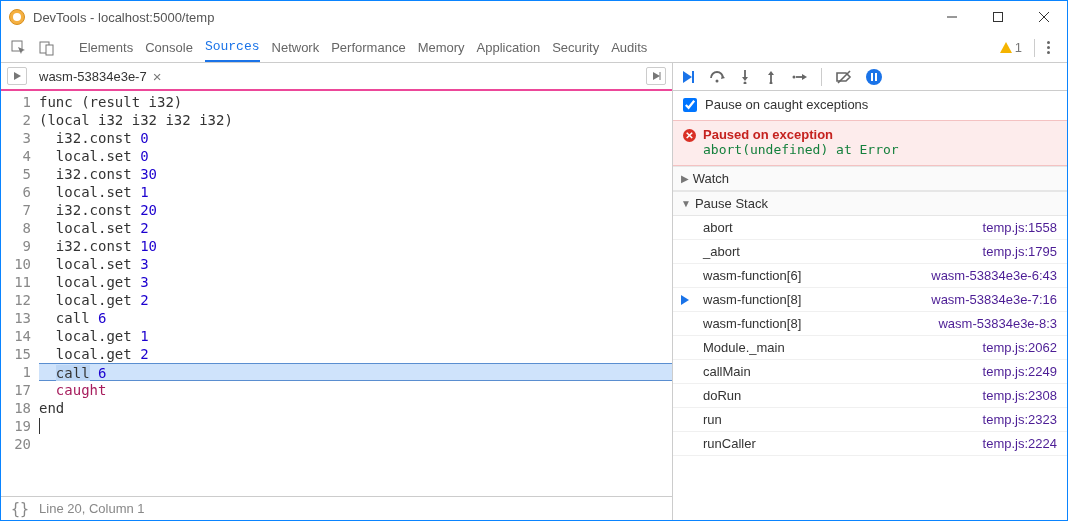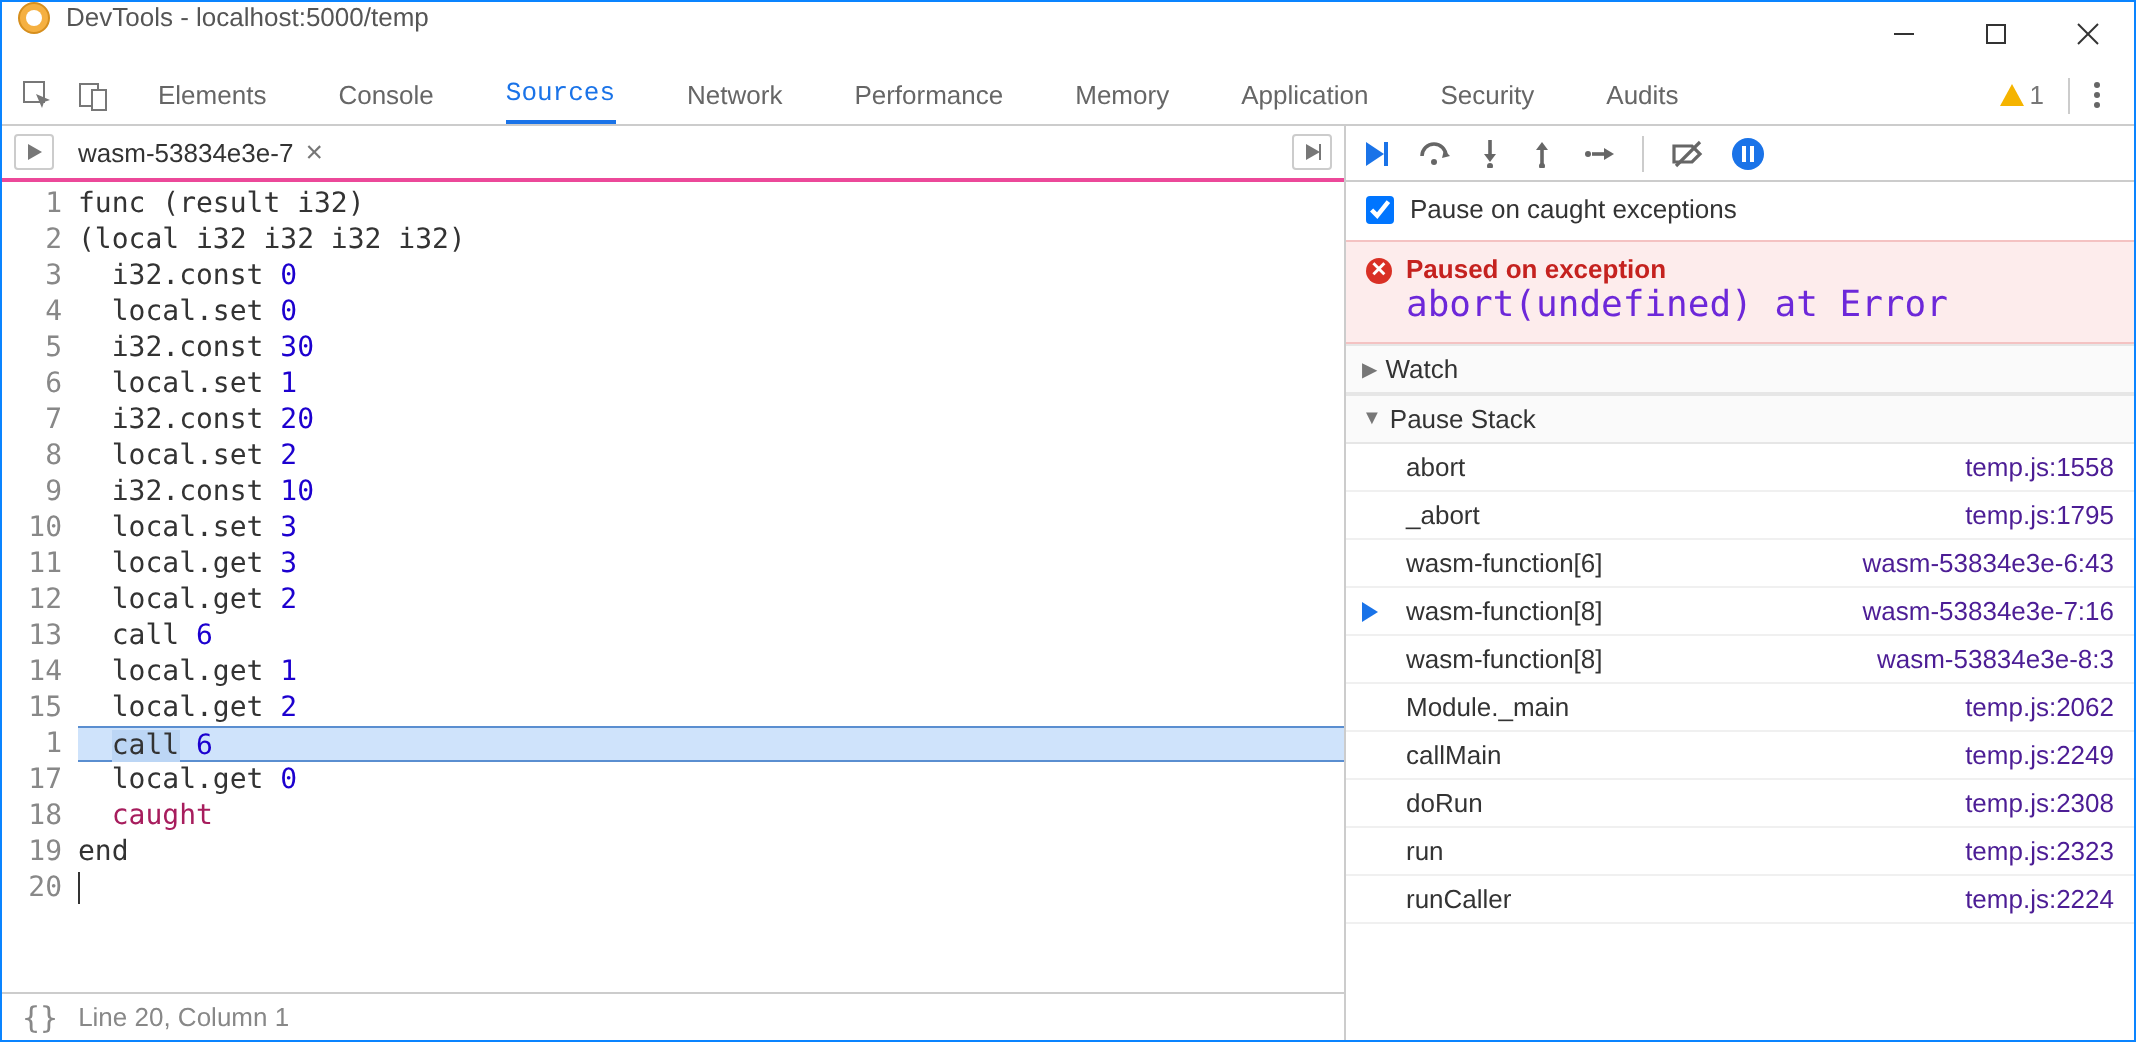--- a/index.html
+++ b/index.html
@@ -1,26 +1,26 @@
 <!DOCTYPE html>
 <html><head>
 <meta charset="utf-8">
 <style>
   * { box-sizing: border-box; margin: 0; padding: 0; }
   body { font-family: "Segoe UI", Arial, sans-serif; font-size: 13px; color: #333; background: #fff; overflow: hidden; }
   .window { width: 1068px; height: 521px; border: 1px solid #0a84ff; display: flex; flex-direction: column; background: #fff; }
-  .titlebar { height: 32px; display: flex; align-items: flex-start; padding-left: 8px; background: #fff; }
+  .titlebar { height: 32px; display: flex; align-items: center; padding-left: 8px; background: #fff; }
   .titlebar .favicon { width: 16px; height: 16px; border-radius: 50%; background: #f5b041; margin-right: 8px; border: 1px solid #d68f1e; position:relative;}
   .titlebar .favicon:after{content:"";position:absolute;inset:3px;border-radius:50%;background:#fff;}
   .titlebar .title { flex: 1; color: #555; }
   .titlebar .winbtn { width: 46px; height: 32px; display:flex;align-items:center;justify-content:center; color:#333; }
   .titlebar .winbtn svg{width:12px;height:12px;}
   .toolbar-tabs { height: 30px; display: flex; align-items: center; border-bottom: 1px solid #ccc; padding: 0 6px; }
   .toolbar-tabs .icon-btn { width: 24px; height: 24px; display:flex;align-items:center;justify-content:center; color:#666; margin-right:4px;}
-  .toolbar-tabs .tabs { display: flex; margin-left: 16px; gap: 36px; height:100%; align-items:center;}
+  .toolbar-tabs .tabs { display: flex; margin-left: 16px; gap: 12px; height:100%; align-items:center;}
   .toolbar-tabs .tab { color: #666; cursor: pointer; height:100%; display:flex;align-items:center; }
   .toolbar-tabs .tab.active { color: #1a73e8; border-bottom: 2px solid #1a73e8; font-family: Liberation Mono, monospace; }
   .toolbar-tabs .spacer { flex: 1; }
   .toolbar-tabs .warn { display:flex;align-items:center;gap:3px;color:#777; margin-right:8px;}
   .toolbar-tabs .warn-tri{width:0;height:0;border-left:6px solid transparent;border-right:6px solid transparent;border-bottom:11px solid #f5b400;position:relative;}
   .toolbar-tabs .more-dots{width:18px;display:flex;flex-direction:column;align-items:center;gap:2px;margin-right:4px;}
   .toolbar-tabs .more-dots span{width:3px;height:3px;background:#666;border-radius:50%;}
   .content { flex: 1; display: flex; min-height:0;}
   .left-pane { flex: 1; display: flex; flex-direction: column; border-right: 1px solid #ccc; min-width:0;}
   .file-tabs { height: 28px; display: flex; align-items: center; border-bottom: 2px solid #ec4899; padding-left:6px;}
@@ -50,21 +50,21 @@
   .pause-circle:before,.pause-circle:after{content:"";width:2px;height:8px;background:#fff;margin:0 1px;}
   .right-body{flex:1;overflow:auto;position:relative;}
   .right-body::-webkit-scrollbar{width:16px;}
   .right-body::-webkit-scrollbar-thumb{background:#c8c8c8;}
   .right-body::-webkit-scrollbar-track{background:#f1f1f1;}
   .checkbox-row{display:flex;align-items:center;gap:8px;padding:6px 10px 8px;}
   .checkbox-row input{width:14px;height:14px;}
   .exception-box{background:#fdecec;border-top:1px solid #f4c2c2;border-bottom:1px solid #f4c2c2;padding:6px 10px 8px 30px;position:relative;}
   .exception-box .err-icon{position:absolute;left:10px;top:8px;width:13px;height:13px;border-radius:50%;background:#d93025;color:#fff;font-size:10px;line-height:13px;text-align:center;font-weight:bold;}
   .exception-box .title{color:#c5221f;font-weight:600;}
-  .exception-box .detail{color:#6d28d9;font-family:Consolas,monospace;font-size:18px;}
+  .exception-box .detail{color:#15803d;font-family:Consolas,monospace;font-size:13px;}
   .section-head{display:flex;align-items:center;gap:4px;padding:4px 8px;border-bottom:1px solid #e6e6e6;border-top:1px solid #e6e6e6;color:#333;background:#fafafa;}
   .section-head .tri{color:#777;font-size:10px;}
   .stack-row{display:flex;align-items:center;justify-content:space-between;padding:4px 10px 4px 30px;border-bottom:1px solid #f0f0f0;position:relative;}
   .stack-row .fn{color:#333;}
   .stack-row .loc{color:#4c1d95;}
   .stack-row.current:before{content:"";position:absolute;left:8px;top:7px;width:0;height:0;border-top:5px solid transparent;border-bottom:5px solid transparent;border-left:8px solid #1a73e8;}
   svg{display:block;}
 </style>
 </head>
 <body>
@@ -182,21 +182,20 @@
             <div class="line">  i32.const <span class="tok-num">20</span></div>
             <div class="line">  local.set <span class="tok-num">2</span></div>
             <div class="line">  i32.const <span class="tok-num">10</span></div>
             <div class="line">  local.set <span class="tok-num">3</span></div>
             <div class="line">  local.get <span class="tok-num">3</span></div>
             <div class="line">  local.get <span class="tok-num">2</span></div>
             <div class="line">  call <span class="tok-num">6</span></div>
             <div class="line">  local.get <span class="tok-num">1</span></div>
             <div class="line">  local.get <span class="tok-num">2</span></div>
             <div class="line hl">  <span class="tok-sel">call</span> <span class="tok-num">6</span></div>
-            <div class="line">  local.get <span class="tok-num">0</span></div>
             <div class="line">  <span class="tok-kw">caught</span></div>
             <div class="line">end</div>
             <div class="line"><span class="cursor-bar"> </span></div>
           </div>
       </div>
       <div class="statusbar">
         <span class="braces">{}</span>
         <span>Line 20, Column 1</span>
       </div>
     </div>

